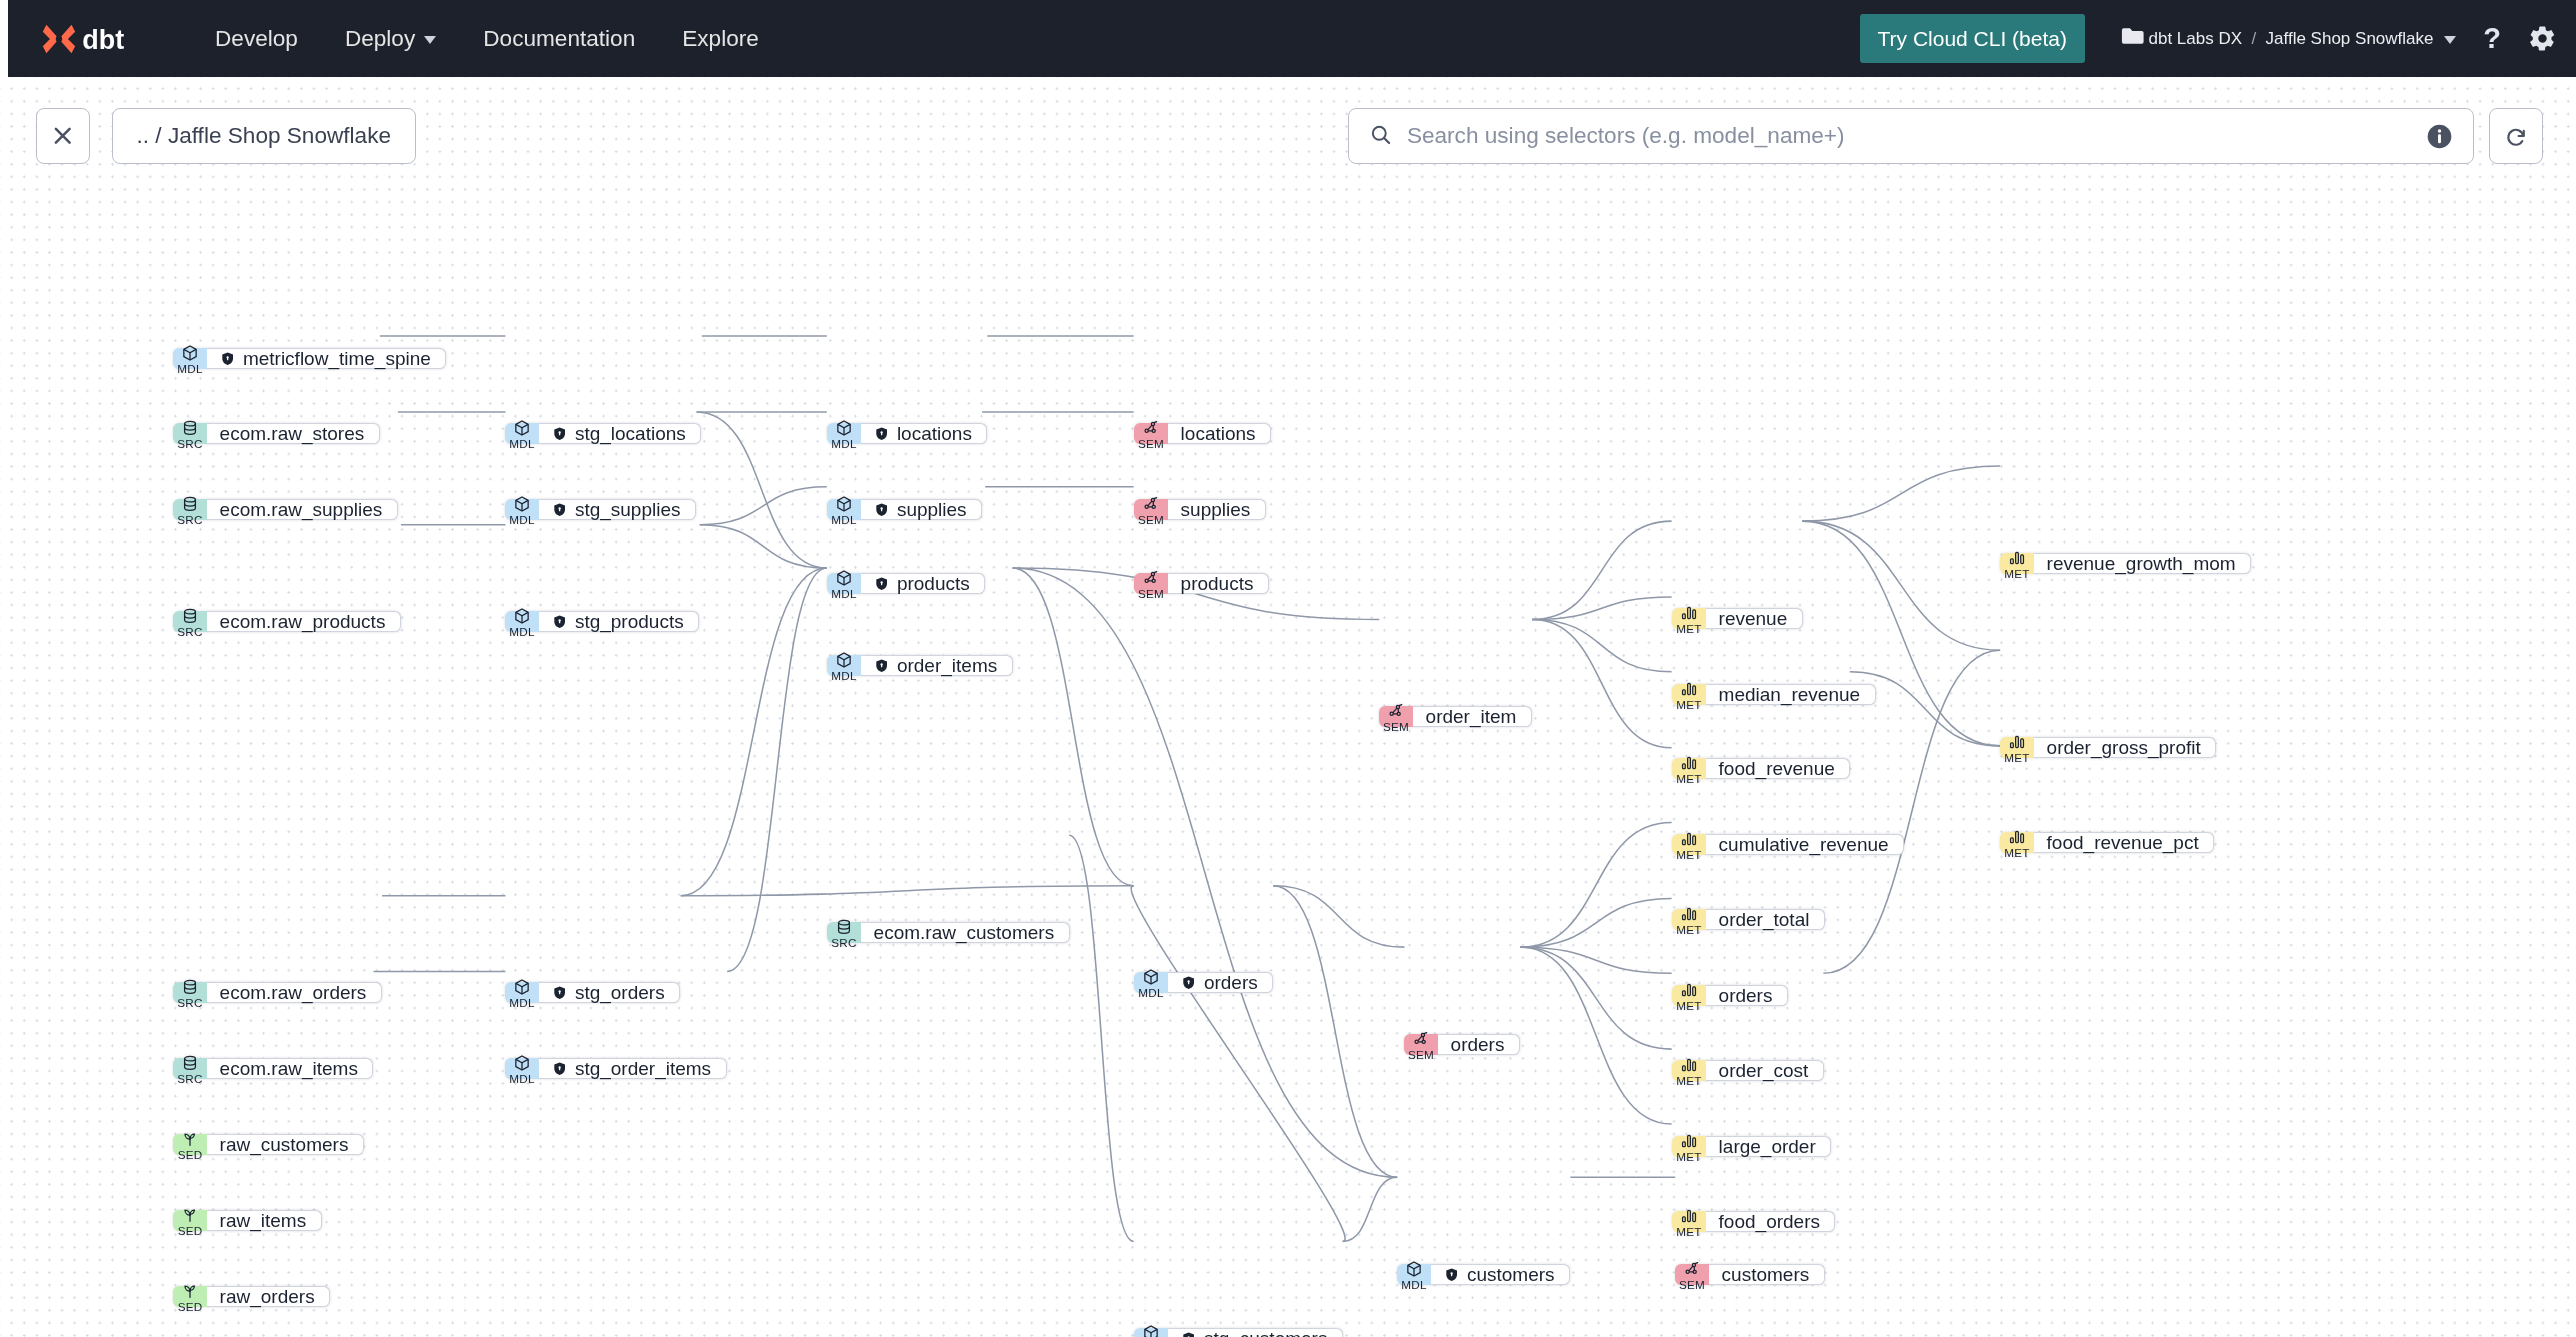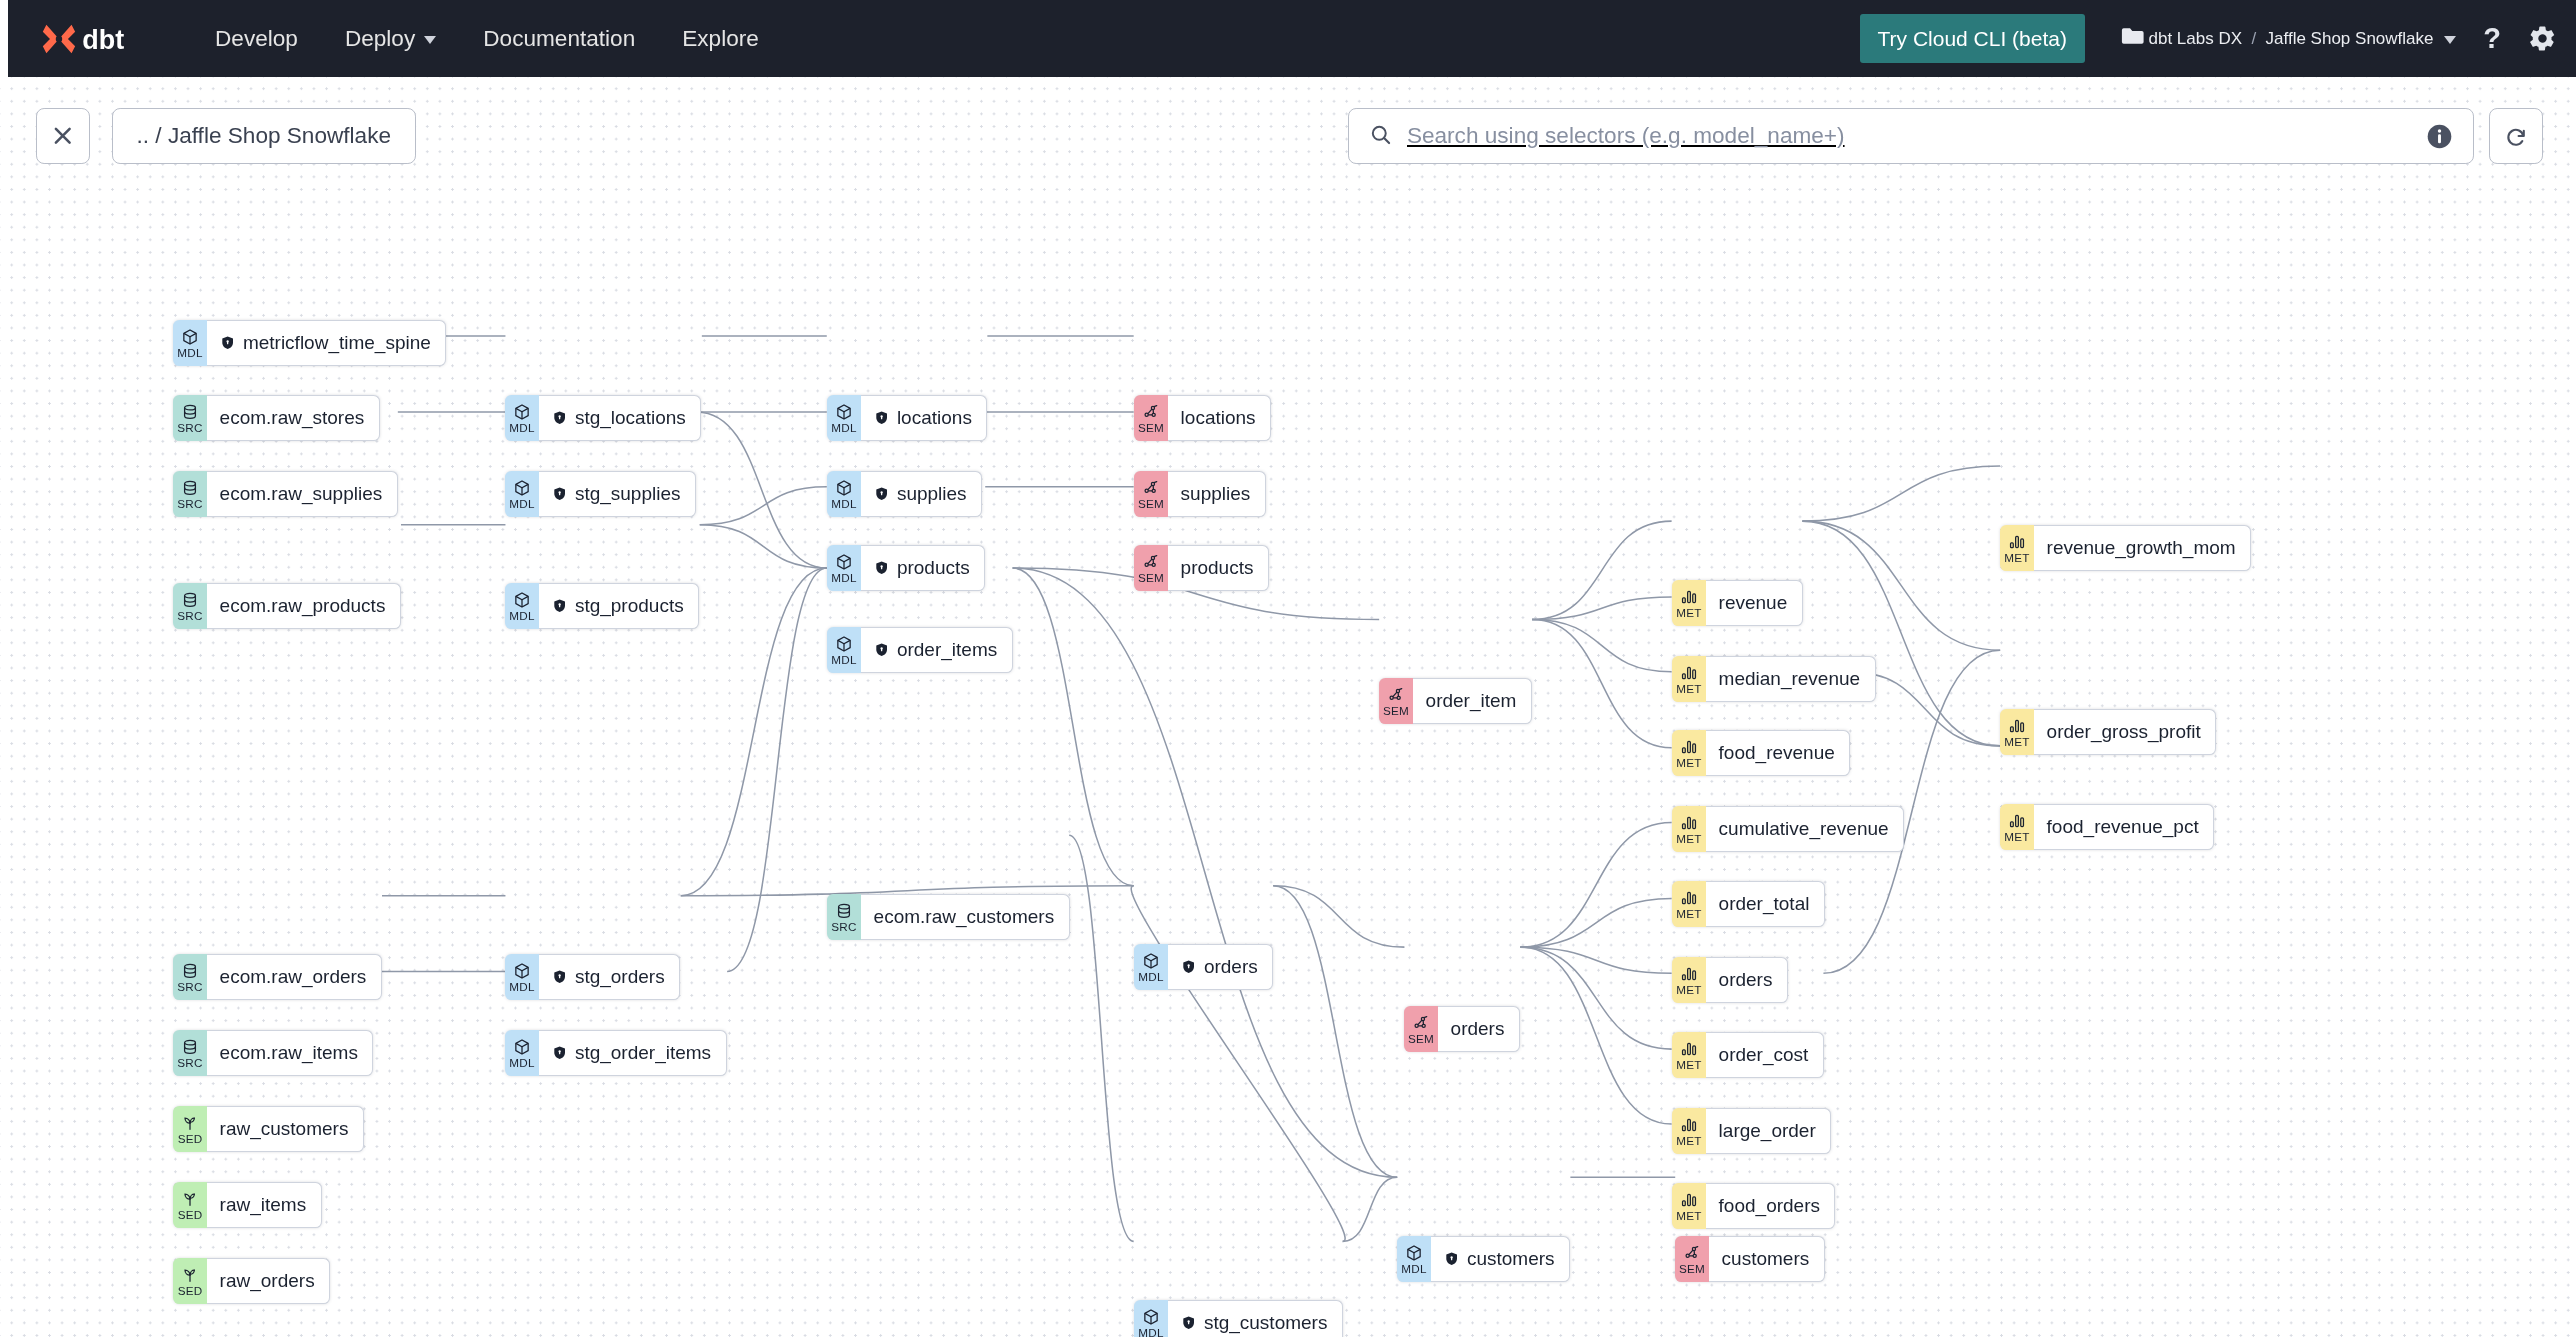--- a/index.html
+++ b/index.html
@@ -74,40 +74,40 @@
   }
   #close-graph-btn { left: 36px; top: 108px; width: 54px; height: 56px; }
   #breadcrumb-btn {
     left: 112px; top: 108px; height: 56px; padding: 0 23.5px;
     font-size: 22.6px; color: #3a4150; white-space: nowrap;
   }
   #searchbar {
     position: absolute; left: 1348px; top: 108px;
     width: 1126px; height: 56px;
     background: #ffffff; border: 0.9px solid #b9bec9; border-radius: 8.1px;
-    display: flex; align-items: center; padding: 0 20px; gap: 14.4px; text-decoration: underline;
+    display: flex; align-items: center; padding: 0 20px; gap: 14.4px;
   }
   #search-input {
     flex: 1; border: none; outline: none; background: transparent;
     font-size: 22.6px; color: #3a4150;
     font-family: "Liberation Sans", sans-serif;
   }
   #search-input::placeholder { color: #878fa0; }
   #search-info-icon { cursor: pointer; display: flex; }
   #refresh-btn { left: 2489px; top: 108px; width: 54px; height: 56px; }
 
   
   #graph { position: absolute; inset: 0; }
   #edges { position: absolute; left: 0; top: 0; width: 2576px; height: 1261px; }
   #edges path { fill: none; stroke: #8f98a8; stroke-width: 1.7px; }
 
   .node {
     position: absolute; display: flex; align-items: stretch;
-    height: 46px; border-radius: 6.3px;
-    cursor: pointer; filter: drop-shadow(0 0.9px 1.4px rgba(30,38,55,0.16));
+    height: 21px; border-radius: 6.3px;
+    cursor: pointer; filter: drop-shadow(0 0.9px 1.4px rgba(30,38,55,0.16)); margin-top: 28px;
   }
   .node .badge {
     width: 34px; flex: 0 0 34px;
     border-radius: 6.3px 0 0 6.3px;
     display: flex; flex-direction: column;
     align-items: center; justify-content: center;
     gap: 0px; padding-top: 0.9px;
   }
   .node .badge .tag {
     font-size: 11.7px; line-height: 11.7px; letter-spacing: 0.2px;

